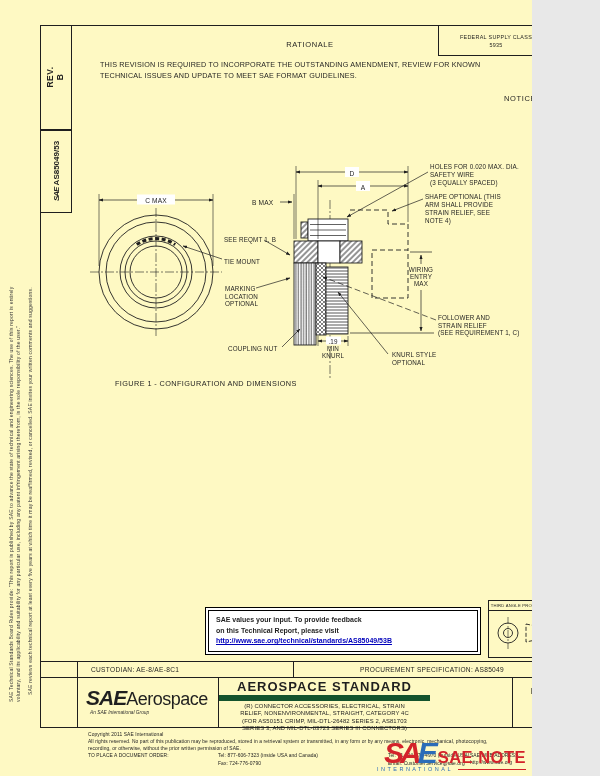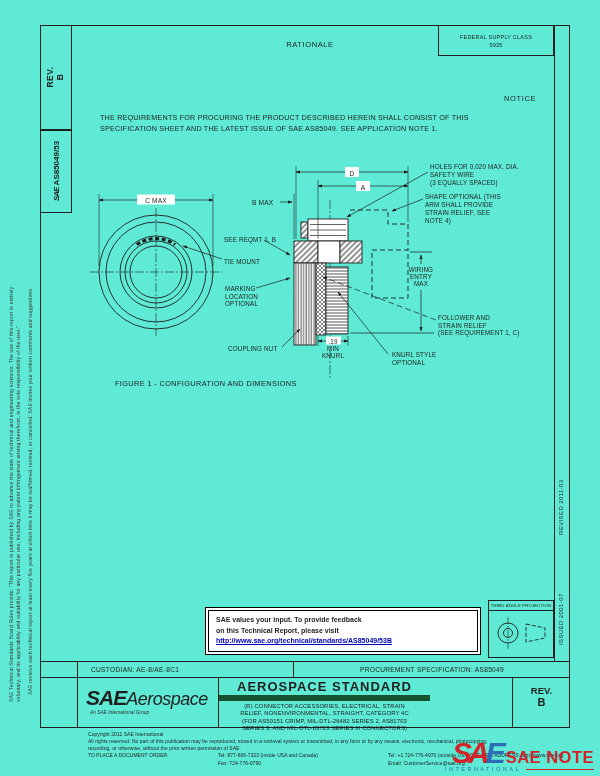--- a/index.html
+++ b/index.html
@@ -1,18 +1,18 @@
 <!DOCTYPE html>
 <html><head>
 <meta charset="utf-8">
 <style>
   * { margin:0; padding:0; box-sizing:border-box; }
   html,body { background:#e8e8e8; }
   .page {
-    position:relative; width:600px; height:776px; background:#5eead4;
+    position:relative; width:532px; height:776px; background:#fef9c3;
     font-family:"Liberation Sans", sans-serif; color:#1f1f1f; overflow:hidden;
   }
   .abs { position:absolute; }
   .vtext {
     position:absolute; white-space:nowrap; transform:rotate(-90deg);
     transform-origin:0 0; font-size:5px; color:#3a3a3a; letter-spacing:0.2px;
   }
   .vdate {
     position:absolute; white-space:nowrap; transform:rotate(-90deg);
     transform-origin:0 0; font-size:6px; color:#2a2a2a; letter-spacing:0.4px;
@@ -61,23 +61,23 @@
   <div class="abs" style="left:554px; top:25px; width:1px; height:636px; background:#1f1f1f;"></div>
   <div class="vdate" style="left:558px; top:535px;">REVISED 2011-03</div>
   <div class="vdate" style="left:558px; top:645px;">ISSUED 2001-07</div>
 
   <div class="abs box" style="left:438px; top:25px; width:116px; height:31px; text-align:center; font-size:5.4px; padding-top:7px; line-height:1.5; letter-spacing:0.3px;">
     <div>FEDERAL SUPPLY CLASS</div>
     <div>5935</div>
   </div>
 
   <div class="abs sechead" style="left:100px; top:40px; width:420px;">RATIONALE</div>
+  <div class="abs para" style="left:100px; top:60px; width:440px;">THIS REVISION IS REQUIRED TO INCORPORATE THE OUTSTANDING AMENDMENT,  REVIEW FOR KNOWN
+TECHNICAL ISSUES AND UPDATE TO MEET SAE FORMAT GUIDELINES.</div>
   <div class="abs sechead" style="left:116px; top:94px; width:420px;text-align:right;">NOTICE</div>
-  <div class="abs para" style="left:100px; top:113px; width:440px;">THE REQUIREMENTS FOR PROCURING THE PRODUCT DESCRIBED HEREIN SHALL CONSIST OF THIS
-SPECIFICATION SHEET AND THE LATEST ISSUE OF SAE AS85049.  SEE APPLICATION NOTE 1.</div>
 
   <svg class="abs" style="left:40px; top:138px;" width="532" height="262" viewBox="0 0 532 262">
     <defs>
       <marker id="arr" viewBox="0 0 10 10" refX="9" refY="5" markerWidth="6.5" markerHeight="6.5" orient="auto-start-reverse">
         <path d="M0 1.5 L10 5 L0 8.5 z" fill="#1f1f1f"></path>
       </marker>
       <pattern id="hatch" width="4" height="4" patternUnits="userSpaceOnUse" patternTransform="rotate(45)">
         <rect width="4" height="4" fill="#ffffff"></rect>
         <line x1="1" y1="0" x2="1" y2="4" stroke="#2a2a2a" stroke-width="1"></line>
       </pattern>
@@ -221,21 +221,21 @@
       <span>CUSTODIAN:  AE-8/AE-8C1</span>
     </div>
     <div class="cell" style="left:253px; width:277px; font-size:6.6px; padding-top:4px; text-align:center; letter-spacing:0.3px;">
       <span>PROCUREMENT SPECIFICATION:  AS85049</span>
     </div>
   </div>
 
   <div class="abs" style="left:40px; top:678px; width:530px; height:50px;">
     <div class="cell" style="left:37px; width:141px; padding:8px 4px 0 8px;">
       <div style="white-space:nowrap;">
-        <span class="brand-sae" style="font-size:21px;">SAE</span><span style="font-style:italic; font-size:18px; letter-spacing:-0.5px;">Aerospace</span>
+        <span class="brand-sae" style="font-size:21px;">SAE</span><span style="font-size:18px; letter-spacing:-0.5px;">Aerospace</span>
       </div>
       <div style="font-size:4.8px; font-style:italic; padding-left:4px; color:#333;">An SAE International Group</div>
     </div>
     <div class="cell" style="left:178px; width:212px; text-align:center;">
       <div style="font-size:13px; font-weight:bold; letter-spacing:1px; border-bottom:6px solid #14532d; padding:1px 0;">AEROSPACE STANDARD</div>
       <div style="font-size:5.9px; line-height:1.25; padding-top:2px; letter-spacing:0.1px;">
         <div>(R) CONNECTOR ACCESSORIES, ELECTRICAL, STRAIN</div>
         <div>RELIEF, NONENVIRONMENTAL, STRAIGHT, CATEGORY 4C</div>
         <div>(FOR AS50151 CRIMP, MIL-DTL-26482 SERIES 2, AS81703</div>
         <div>SERIES 3, AND MIL-DTL-83723 SERIES III CONNECTORS)</div>

